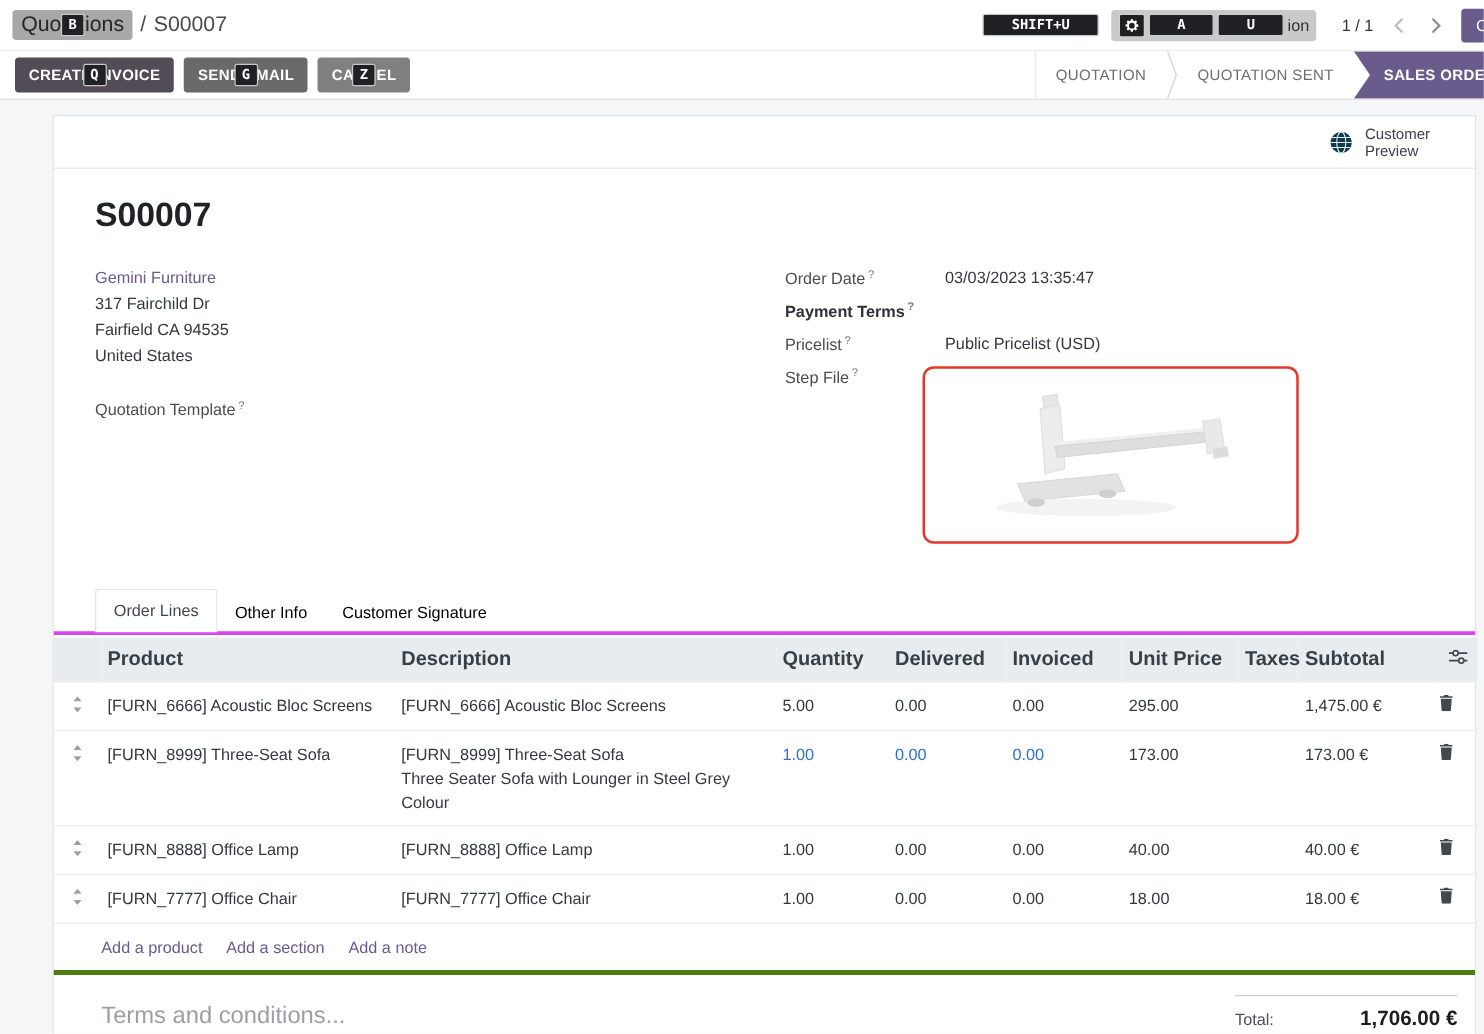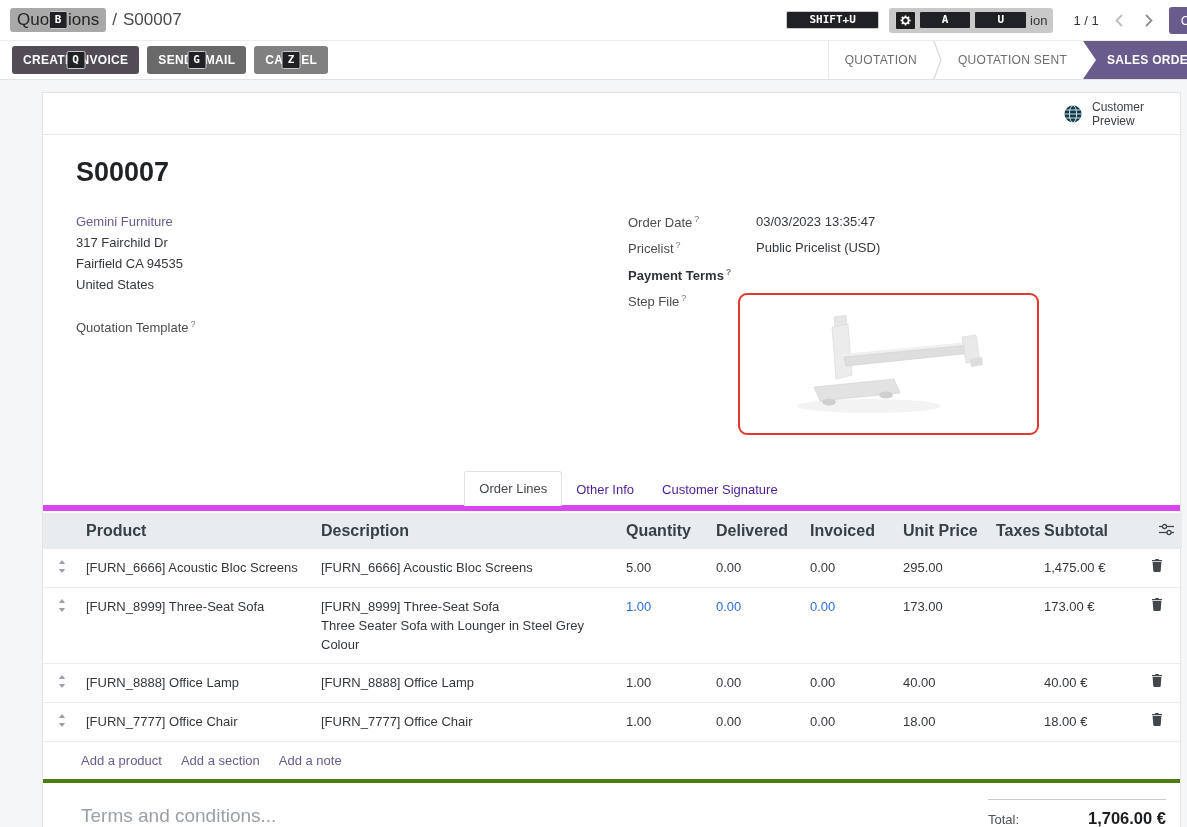--- a/index.html
+++ b/index.html
@@ -57,22 +57,22 @@
   .flabel sup { color:#777; font-size:9px; margin-left:2px; }
   .flabel.bold { font-weight:bold; color:#2f3338; }
   .fval { color:#33383d; }
   a.link { color:var(--accent); text-decoration:none; cursor:pointer; }
   .address { white-space:pre-line; line-height:21px; margin-top:3px; color:#33383d; }
   .row-template { margin-top:24px; }
   .stepfile-box { width:301px; height:142px; border:2px solid var(--step-file-border); border-radius:9px;
                   margin-left:-18px; display:flex; align-items:center; justify-content:center; background:#fff; }
 
   
-  .tabs { margin-top:26px; padding-left:33px; border-bottom:6px solid #d946ef; display:flex; align-items:flex-end;justify-content:center; }
-  .tab { padding:9px 14px; font-size:13px; color:#4c1d95; cursor:pointer; margin-bottom:-1px; }
+  .tabs { margin-top:26px; padding-left:33px; border-bottom:3px solid #d946ef; display:flex; align-items:flex-end; }
+  .tab { padding:9px 14px; font-size:13px; color:#000000; cursor:pointer; margin-bottom:-1px; }
   .tab.active { background:#fff; border:1px solid #dfe3e7; border-bottom:1px solid #fff;
                 border-radius:3px 3px 0 0; color:#43484d; }
 
   
   table { width:100%; border-collapse:collapse; table-layout:fixed; margin-top:2px; }
   th { background:#e9ecef; font-size:16px; font-weight:bold; color:#374047; padding:9px 5px; text-align:left; }
   td { font-size:13px; color:#33383d; padding:9px 5px; border-bottom:1px solid #ececec;
        vertical-align:top; line-height:19px; }
   .r { text-align:left; }
   .desc { white-space:pre-line; }
@@ -201,30 +201,30 @@
     </div>
 
     <div class="col-right">
       <div class="frow">
         <span class="flabel">
           <span>Order Date</span><sup>?</sup>
         </span>
         <span class="fval">03/03/2023 13:35:47</span>
       </div>
       <div class="frow">
+        <span class="flabel bold">
+          <span>Payment Terms</span><sup>?</sup>
+        </span>
+        <span class="fval"></span>
+      </div>
+      <div class="frow">
         <span class="flabel">
           <span>Pricelist</span><sup>?</sup>
         </span>
         <span class="fval">Public Pricelist (USD)</span>
-      </div>
-      <div class="frow">
-        <span class="flabel bold">
-          <span>Payment Terms</span><sup>?</sup>
-        </span>
-        <span class="fval"></span>
       </div>
       <div class="frow" style="margin-top:4px;">
         <span class="flabel">
           <span>Step File</span><sup>?</sup>
         </span>
         <div class="stepfile-box">
           <svg width="230" height="110" viewBox="0 0 230 110">
             <ellipse cx="95" cy="97" rx="72" ry="7" fill="#f3f3f3"></ellipse>
             <polygon points="40,78 120,70 126,84 46,92" fill="#e2e2e2" stroke="#d0d0d0" stroke-width="0.6"></polygon>
             <ellipse cx="55" cy="93" rx="7" ry="3.5" fill="#cfcfcf"></ellipse>

